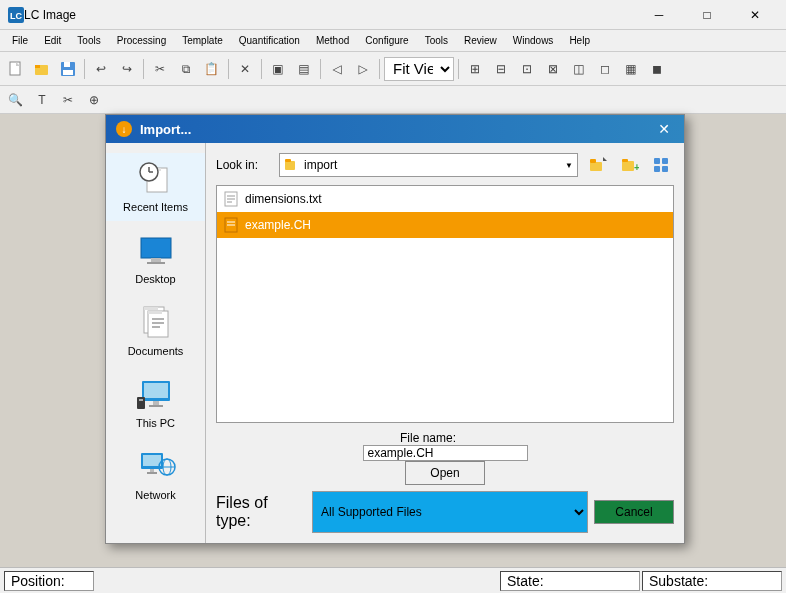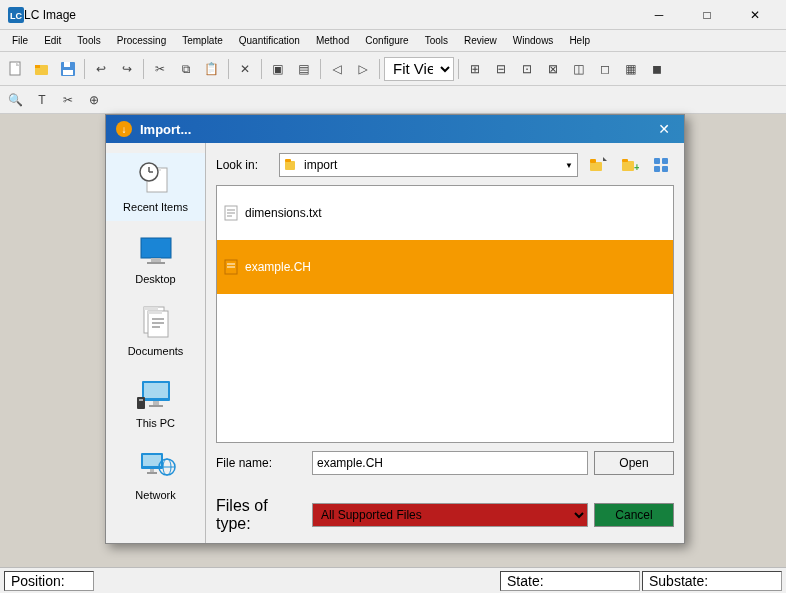--- a/index.html
+++ b/index.html
@@ -256,41 +256,42 @@
     .file-list {
       flex: 1;
       background: white;
       border: 1px solid #999;
       margin-bottom: 8px;
       overflow-y: auto;
     }
     .file-item {
       display: flex;
       align-items: center;
-      padding: 19px 6px;
+      padding: 5px 6px;
       gap: 6px;
       cursor: pointer;
       font-size: 12px;
     }
     .file-item.selected {
       background: #f59a00;
       color: white;
     }
     .file-icon {
       width: 16px; height: 16px;
       display: flex; align-items: center; justify-content: center;
       font-size: 12px;
     }
 
     
     .filename-row {
       display: flex;
       align-items: center;
-      margin-bottom: 22px;
-      gap: 6px;
+      margin-bottom: 6px;
+      gap: 0;
+      flex-direction: column;
     }
     .filename-label {
       font-size: 12px;
       width: 90px;
     }
     .filename-input {
       flex: 1;
       height: 24px;
       border: 1px solid #999;
       padding: 0 4px;
@@ -309,23 +310,23 @@
       display: flex;
       align-items: center;
       gap: 6px;
     }
     .filetype-label {
       font-size: 16px;
       width: 90px;
     }
     .filetype-combo {
       flex: 1;
-      height: 24px;
+      height: 42px;
       border: 1px solid #999;
-      background: #b91c1c;
+      background: #0ea5e9;
       padding: 0 4px;
       font-size: 12px;
       appearance: auto;
     }
     .cancel-btn {
       width: 80px; height: 24px;
       background: #15803d;
       border: 1px solid #888;
       cursor: pointer;
       font-size: 12px;

